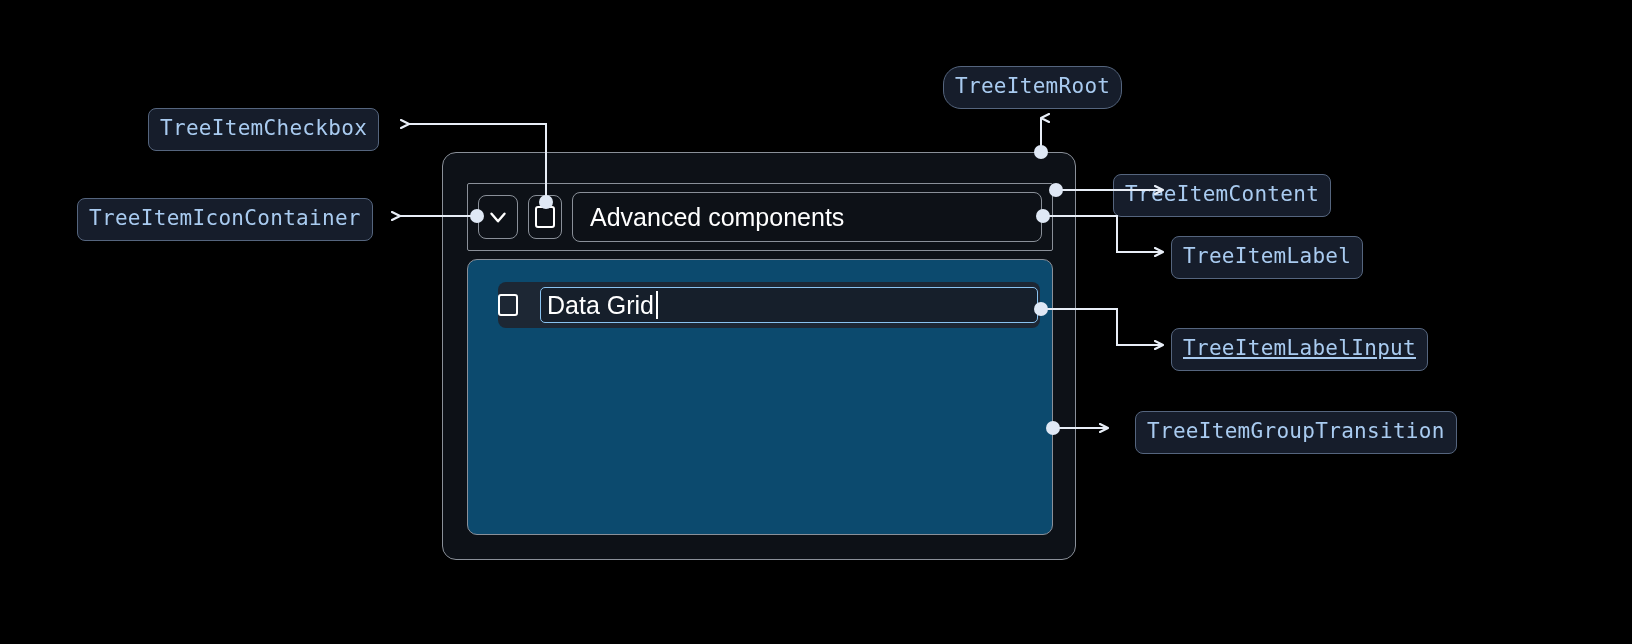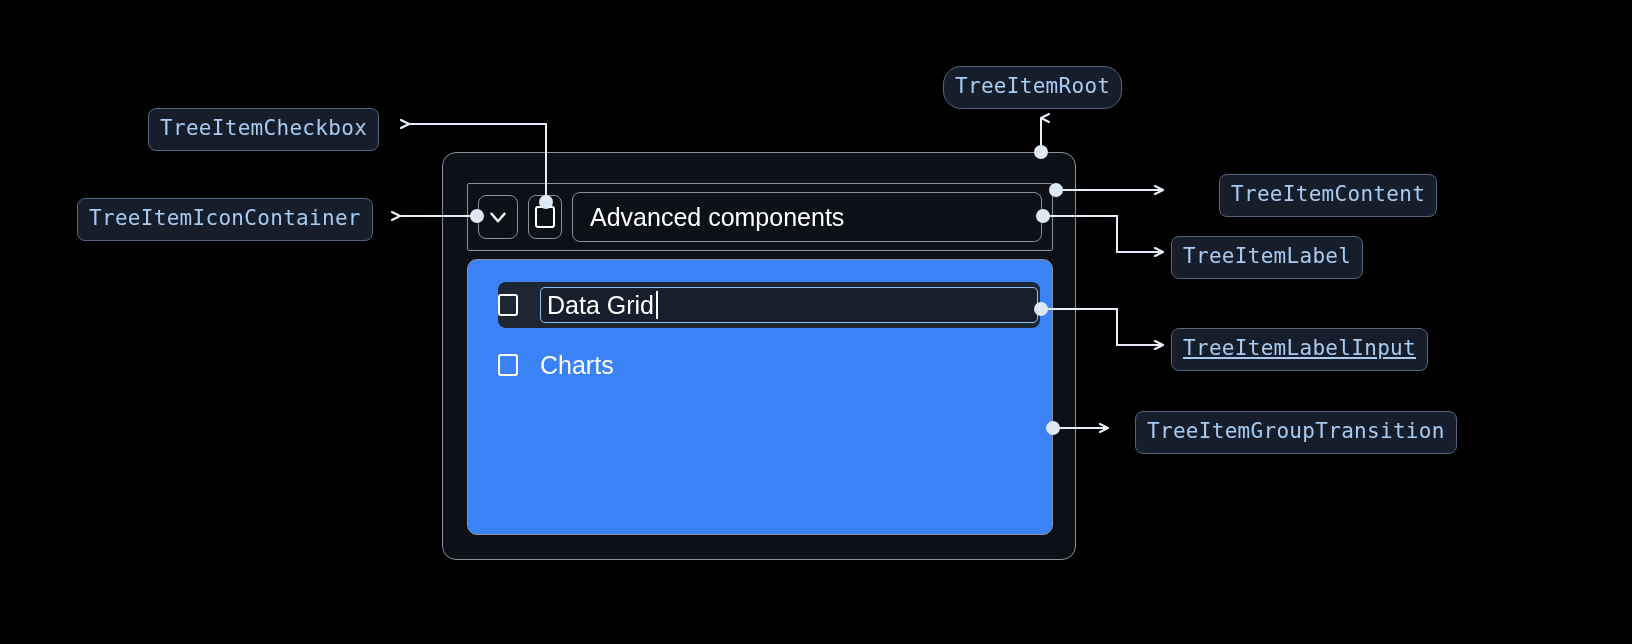--- a/index.html
+++ b/index.html
@@ -110,21 +110,21 @@
     font-size: 25px;
   }
 
   #group-transition {
     position: absolute;
     left: 24px;
     top: 106px;
     width: 586px;
     height: 276px;
     box-sizing: border-box;
-    background: #3b82f6;
+    background: #0c4a6e;
     border: 1px solid #8a9099;
     border-radius: 10px;
     padding-top: 22px;
   }
 
   .tree-child {
     height: 46px;
     margin: 0 22px 0 30px;
     display: flex;
     align-items: center;
@@ -204,37 +204,33 @@
   <div id="group-transition">
 
     <div class="tree-child selected">
       <span class="cbox"></span>
       <span class="label-input">
         <span>Data Grid</span>
         <span class="caret"></span>
       </span>
     </div>
 
-    <div class="tree-child">
-      <span class="cbox"></span>
-      <span class="child-label">Charts</span>
-    </div>
 
 
 
   </div>
 </div>
 
 <div class="chip" style="left:148px;  top:108px;">TreeItemCheckbox</div>
 
 <div class="chip" style="left:77px;   top:198px;">TreeItemIconContainer</div>
 
 <div class="chip" style="left:943px;  top:66px;border-radius:18px;">TreeItemRoot</div>
 
-<div class="chip" style="left:1219px; top:174px;">TreeItemContent</div>
+<div class="chip" style="left:1113px; top:174px;">TreeItemContent</div>
 
 <div class="chip" style="left:1171px; top:236px;">TreeItemLabel</div>
 
 <div class="chip" style="left:1171px; top:328px;text-decoration:underline;">TreeItemLabelInput</div>
 
 <div class="chip" style="left:1135px; top:411px;">TreeItemGroupTransition</div>
 
 <svg id="connectors" viewBox="0 0 1632 644" xmlns="http://www.w3.org/2000/svg">
   <defs>
     <marker id="arrow-r" markerWidth="10" markerHeight="10" refX="9" refY="5" orient="auto" markerUnits="userSpaceOnUse">

